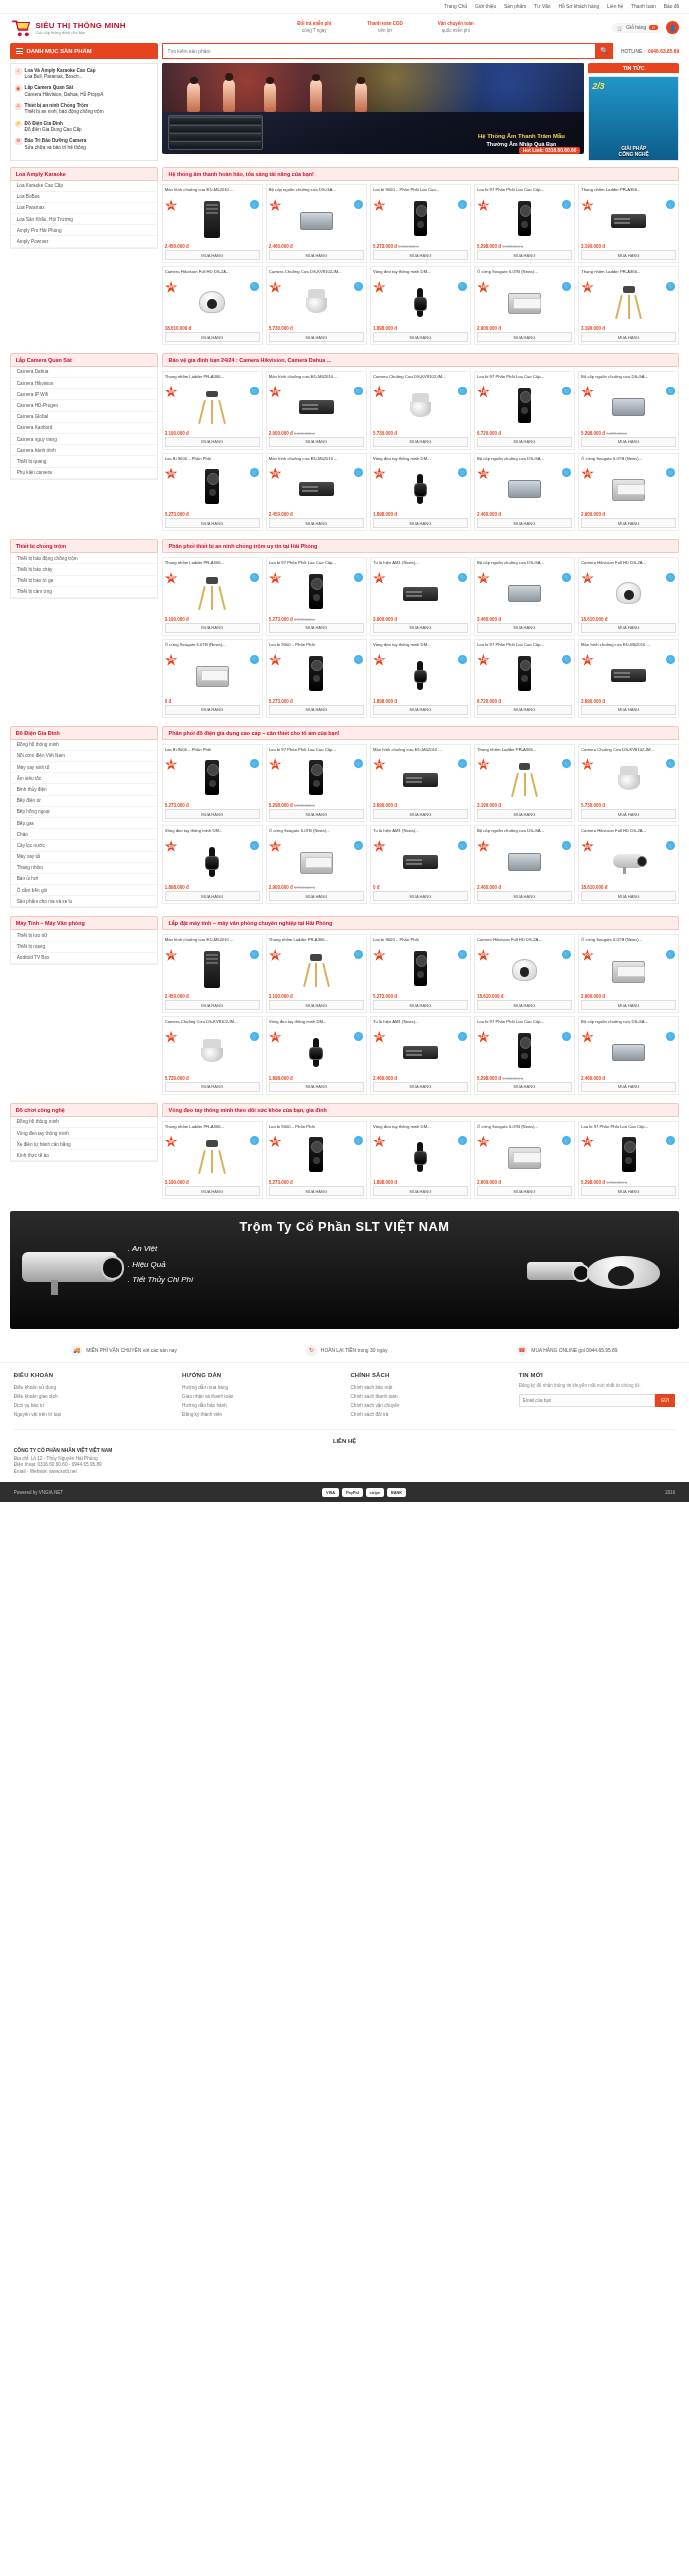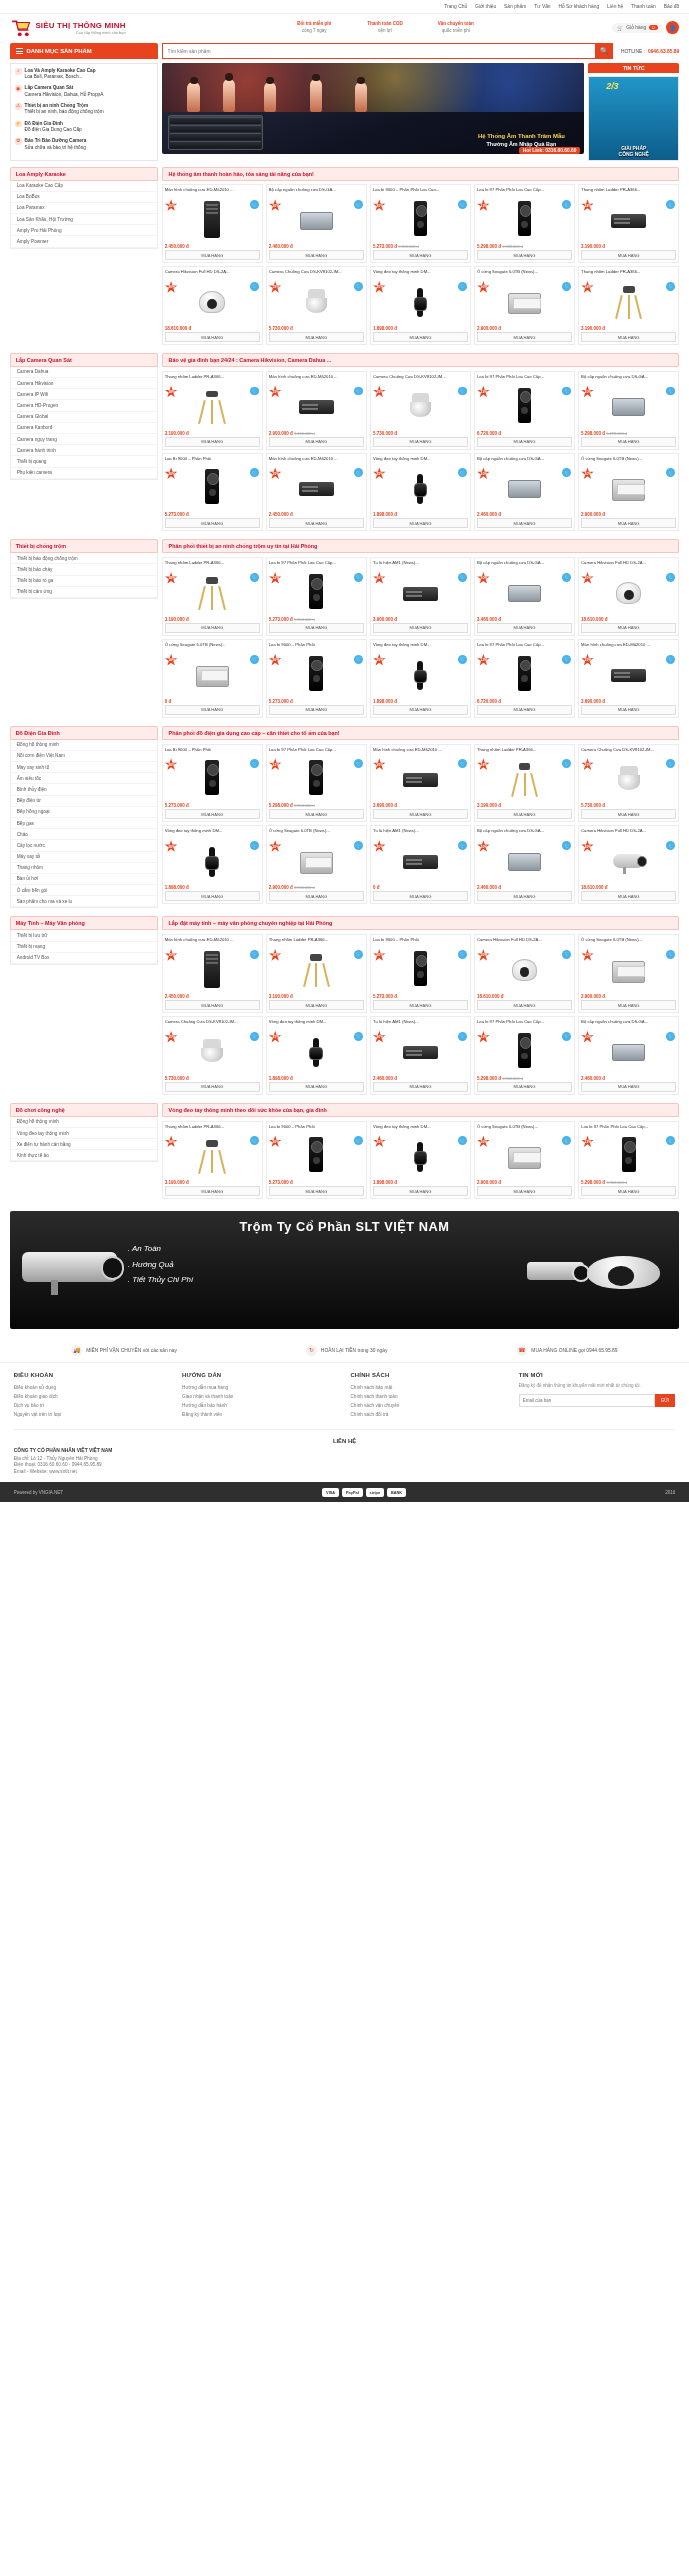--- a/index.html
+++ b/index.html
@@ -28,21 +28,21 @@
   }
   .topbar a { color: #555; text-decoration: none; }
 
   
   .header {
     display: flex;
     align-items: center;
     padding: 3.9px 9.8px 5.9px 9.8px;
     gap: 7.9px;
   }
-  .logo-box { display: flex; align-items: center; gap: 3.9px; width: 148px; text-align: right; }
+  .logo-box { display: flex; align-items: center; gap: 3.9px; width: 148px; }
   .logo-mark {
     width: 21.7px; height: 19.7px;
     position: relative;
   }
   .logo-mark svg { width: 100%; height: 100%; }
   .logo-text-main { font-size: 7.9px; font-weight: bold; color: #c8102e; letter-spacing: 0.2px; }
   .logo-text-sub { font-size: 3.9px; color: #888; }
 
   .header-feats {
     display: flex;
@@ -199,21 +199,21 @@
     flex: 1; position: relative; border: 1px solid #e6e6e6;
     background: linear-gradient(#2196c9, #0d5d8a);
     overflow: hidden;
   }
   .news-card .nc-title {
     position: absolute; bottom: 2px; left: 0; right: 0; text-align: center;
     color: #fff; font-size: 4.9px; font-weight: bold; text-shadow: 0 1px 1px #000;
     line-height: 1.2;
   }
   .news-card .nc-badge {
-    position: absolute; top: 3.9px; left: 17px; color: #ffe24d;
+    position: absolute; top: 3.9px; left: 3px; color: #ffe24d;
     font-size: 8.9px; font-weight: bold; font-style: italic;
   }
 
   
   .section { display: flex; gap: 3.9px; padding: 0 9.8px 7.9px 9.8px; }
   .sec-side { width: 148px; }
   .sec-side-head {
     background: #fdecea; border: 1px solid #f3c6bf;
     color: #c8102e; font-weight: bold; font-size: 5.4px;
     padding: 3px 4.9px; border-radius: 2px 2px 0 0;
@@ -1364,22 +1364,22 @@
               <div class="buy">MUA HÀNG</div>
             </div>
           </div>
         </div>
       </div>
     </div>
 
   <div class="banner">
     <div class="b-title">Trộm Ty Cổ Phần SLT VIỆT NAM</div>
     <div class="b-sub">
-      <div>. An Toàn</div>
-      <div>. Hướng Quả</div>
+      <div>. An Việt</div>
+      <div>. Hiệu Quả</div>
       <div>. Tiết Thủy Chi Phí</div>
     </div>
     <div class="b-cam-l"></div>
     <div class="b-gun"></div>
     <div class="b-cam-r"></div>
   </div>
 
   <div class="infostrip">
     <div class="info-item">
       <span class="ic">🚚</span>

